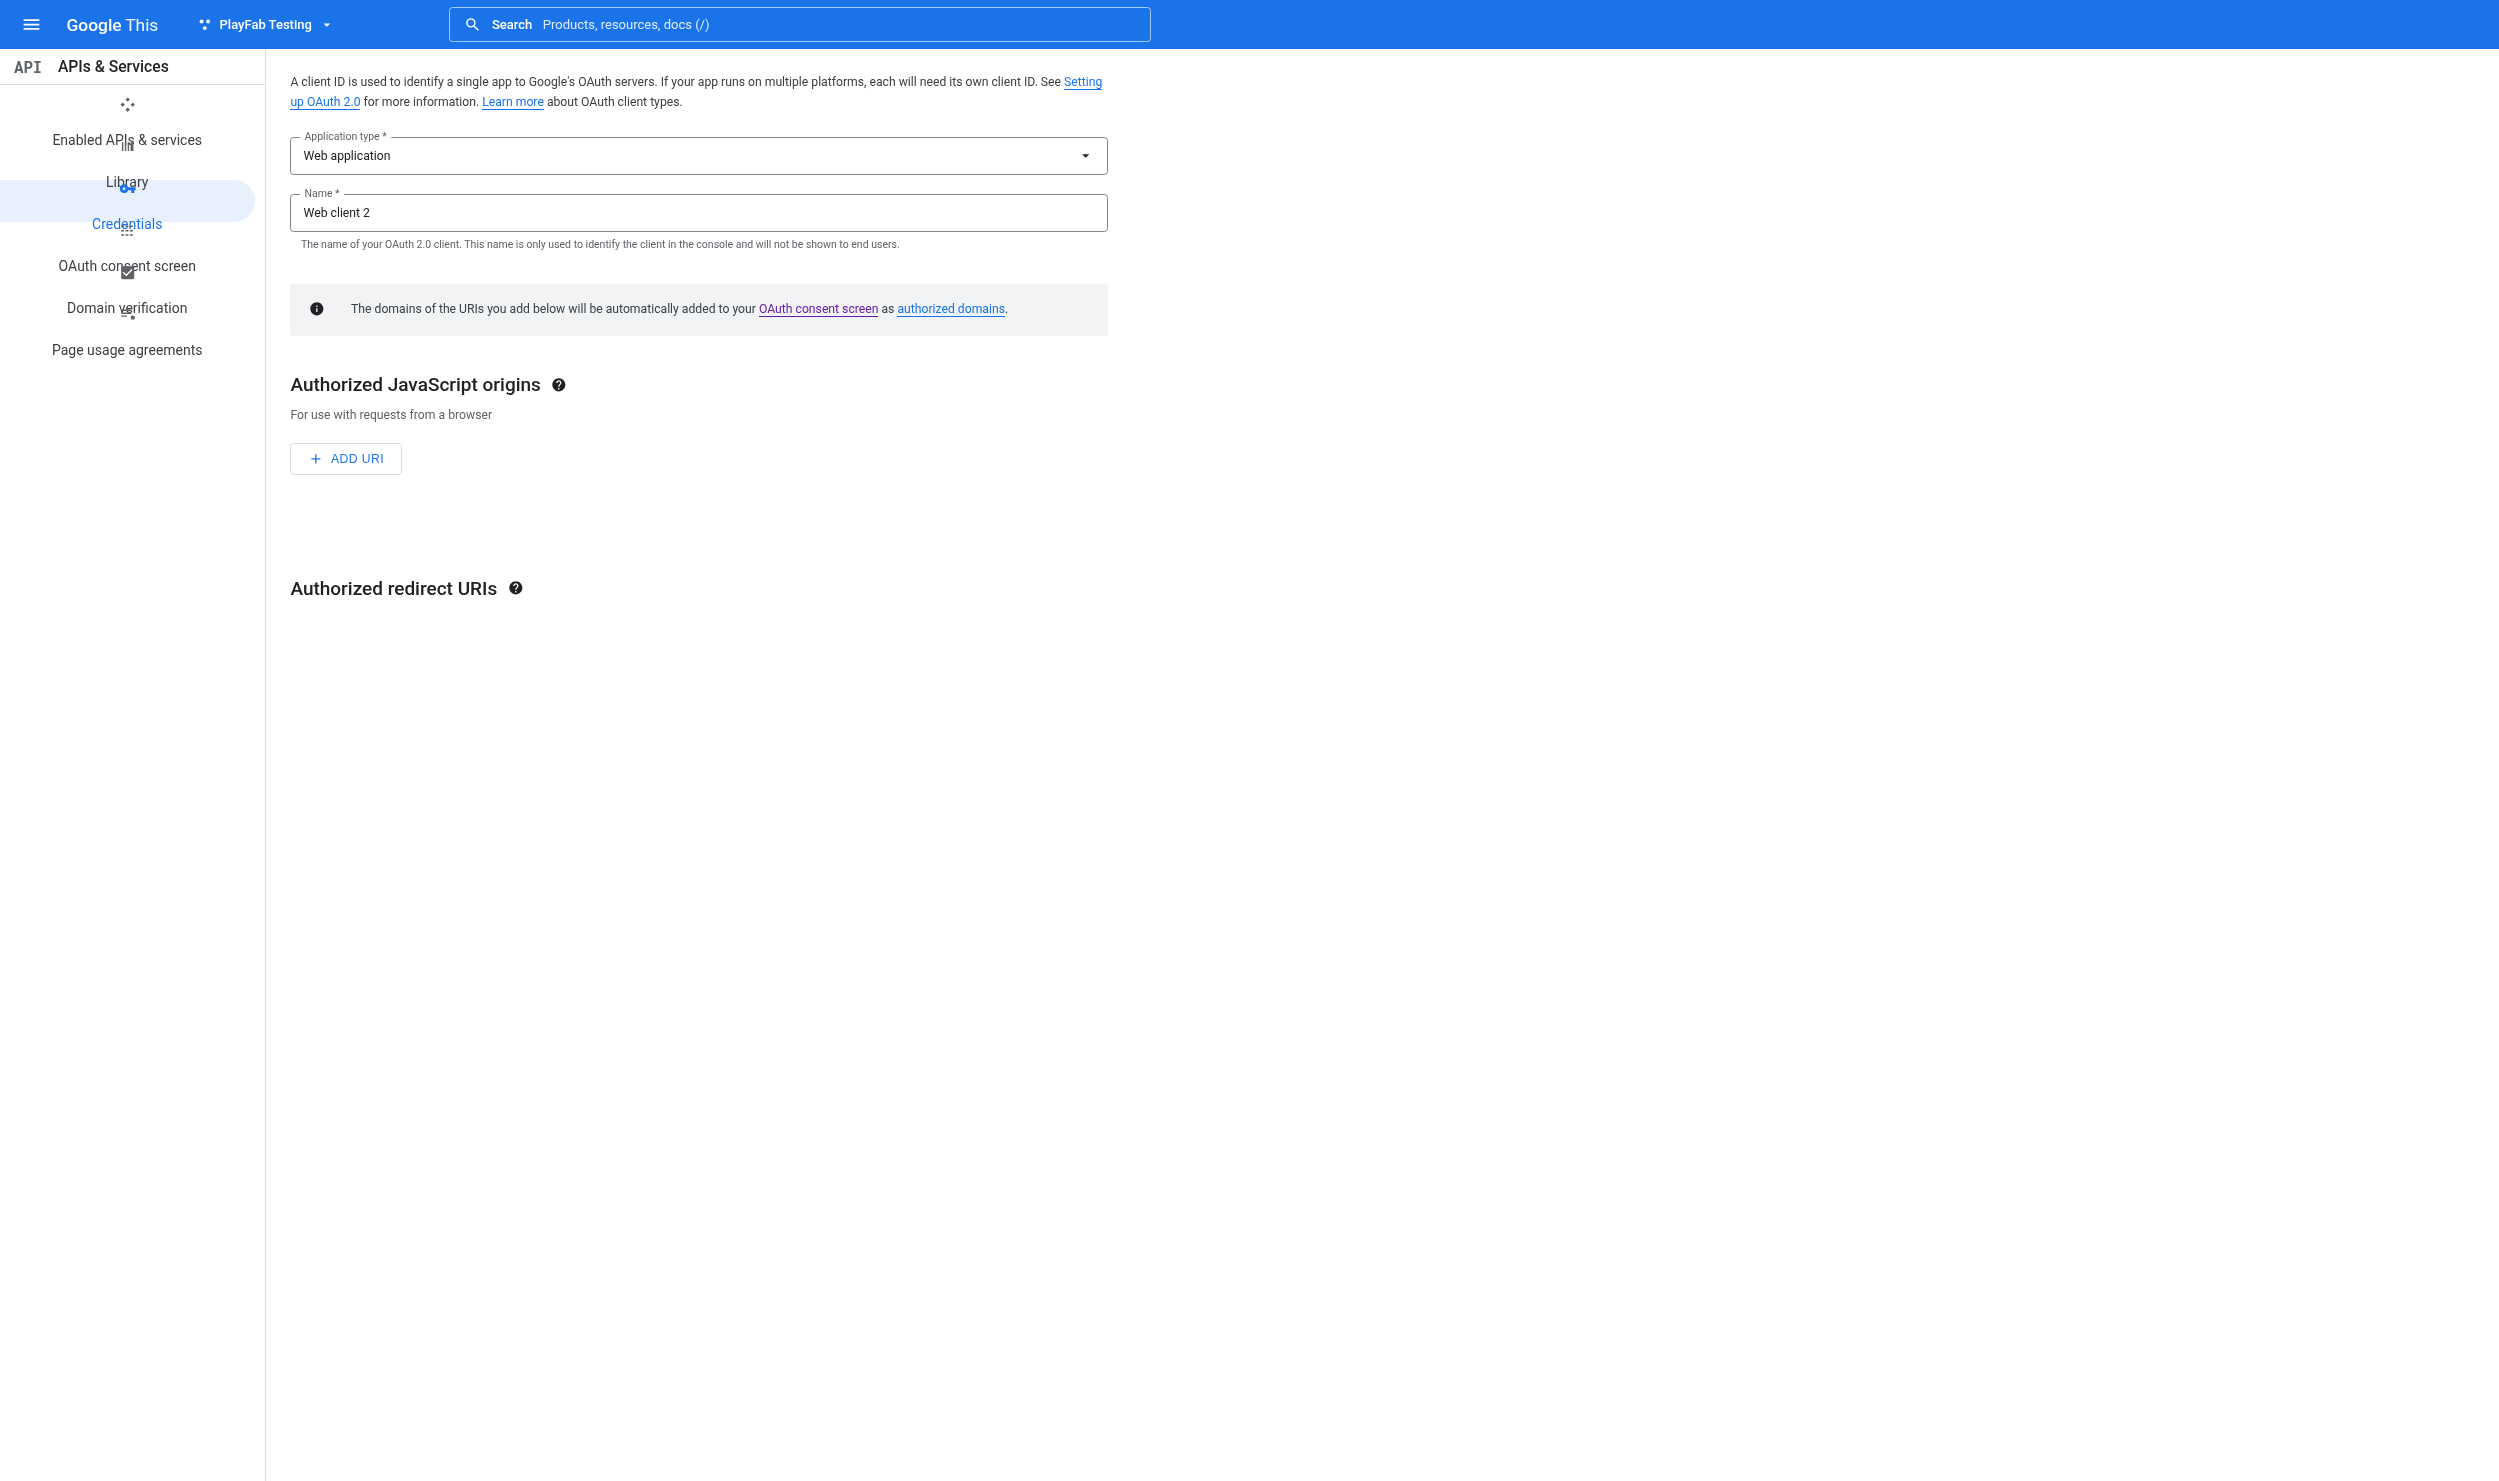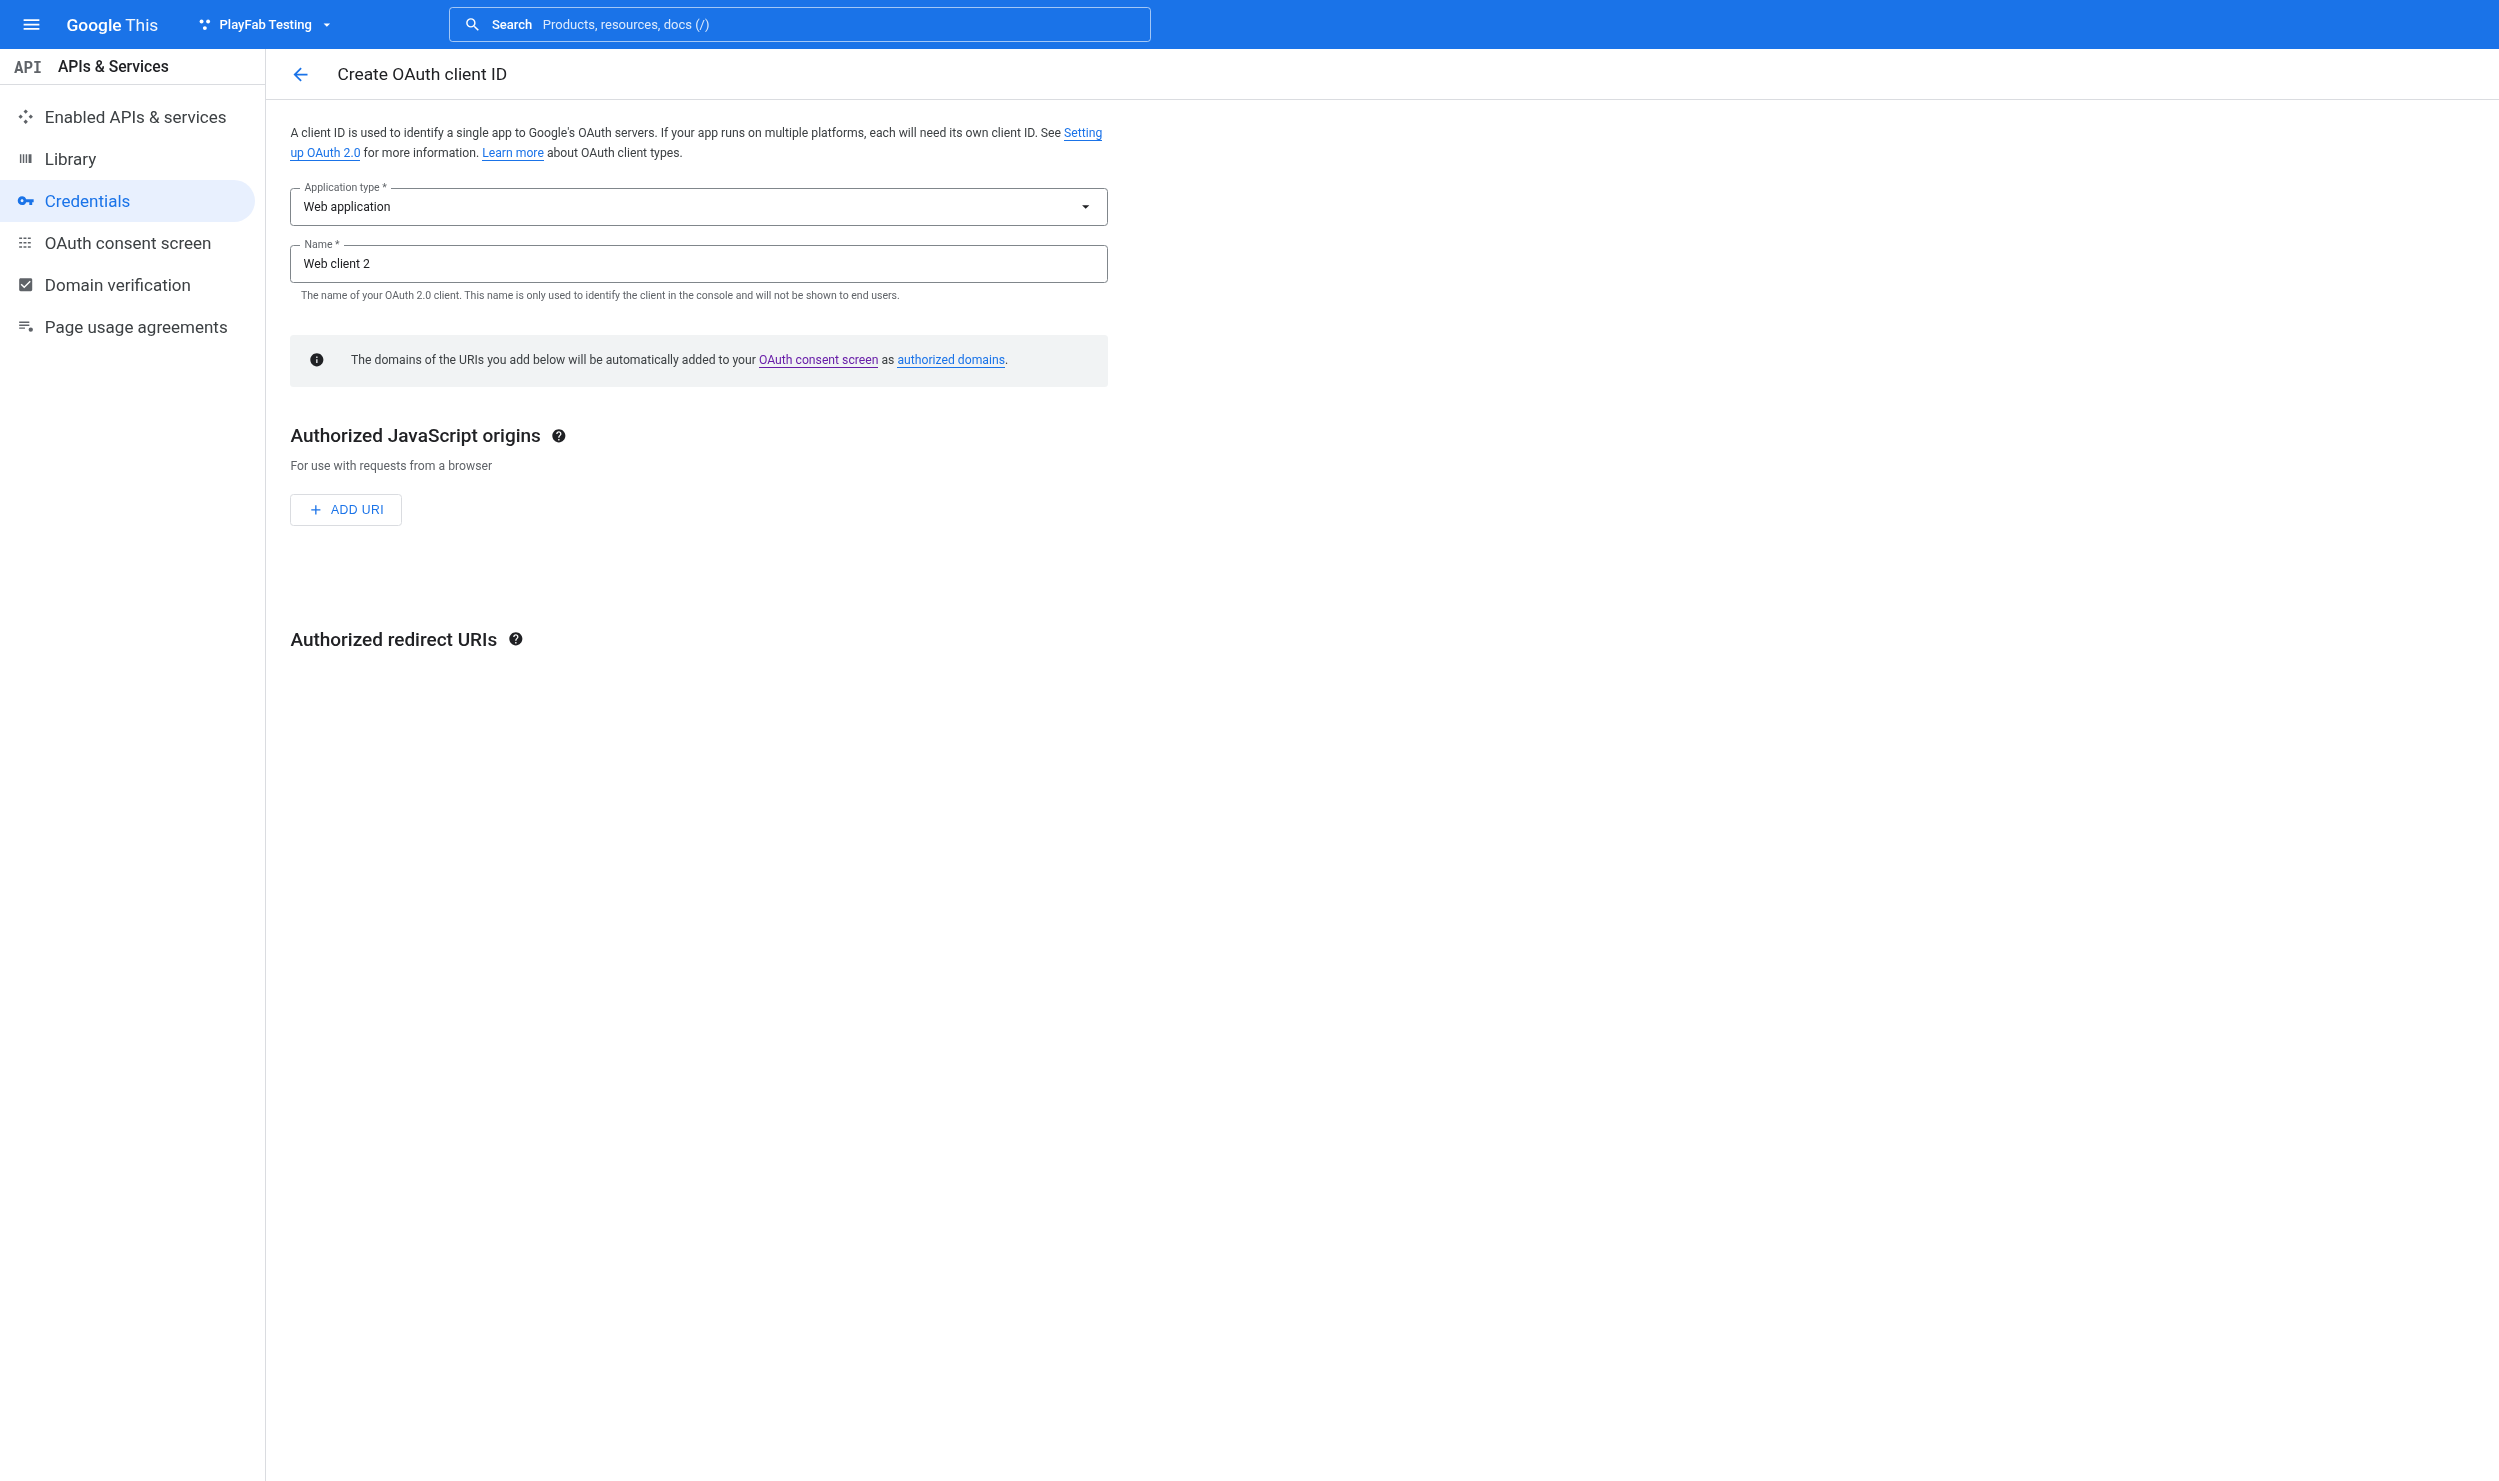--- a/index.html
+++ b/index.html
@@ -24,21 +24,21 @@
 
 
 .body-wrap { display: flex; height: calc(100vh - 49px); }
 
 
 .sidebar { width: 266px; border-right: 0.9px solid #dadce0; }
 .sidebar-header { display: flex; align-items: center; height: 36px; padding: 0 14px; gap: 15.7px; border-bottom: 0.9px solid #dadce0; }
 .api-logo { font-family: 'Roboto Mono', monospace; font-weight: 700; font-size: 15.7px; color: #5f6368; letter-spacing: 0px; }
 .sidebar-title { font-size: 15.7px; font-weight: 500; color: #202124; }
 .nav { padding: 10.5px 0; }
-.nav-item { display: flex; align-items: center; height: 42px; padding: 0 17.4px; gap: 10px; cursor: pointer; font-size: 17px; color: #3c4043; border-top-right-radius: 21px; border-bottom-right-radius: 21px; margin-right: 10.5px; }
+.nav-item { display: flex; align-items: center; height: 42px; padding: 0 17.4px; gap: 19px; cursor: pointer; font-size: 14px; color: #3c4043; border-top-right-radius: 21px; border-bottom-right-radius: 21px; margin-right: 10.5px; flex-direction: column; }
 .nav-item.active { background: #e8f0fe; color: #1a73e8; }
 .nav-item.active .nav-icon { fill: #1a73e8; }
 .nav-icon { width: 17.4px; height: 17.4px; fill: #5f6368; flex-shrink: 0; }
 
 
 .main { flex: 1; overflow: auto; }
 .main-header { display: flex; align-items: center; height: 51px; padding: 0 24.4px; gap: 26px; border-bottom: 0.9px solid #dadce0; }
 .back-btn { width: 21px; height: 21px; fill: #1a73e8; cursor: pointer; }
 .page-title { font-size: 17.4px; color: #202124; }
 
@@ -148,26 +148,20 @@
       <div class="nav-item">
         <svg class="nav-icon" viewBox="0 0 24 24">
             <path d="M3 5h14v2H3zm0 4h14v2H3zm0 4h8v2H3zm16 0a3 3 0 100 6 3 3 0 000-6z"></path>
           </svg>
         <span>Page usage agreements</span>
       </div>
     </div>
   </div>
 
   <div class="main">
-    <div class="main-header">
-      <svg class="back-btn" viewBox="0 0 24 24">
-          <path d="M20 11H7.83l5.59-5.59L12 4l-8 8 8 8 1.41-1.41L7.83 13H20v-2z"></path>
-        </svg>
-      <span class="page-title">Create OAuth client ID</span>
-    </div>
 
     <div class="content">
       <p class="description">
         <span>A client ID is used to identify a single app to Google's OAuth servers. If your app runs on multiple platforms, each will need its own client ID. See </span><a href="#">Setting up OAuth 2.0</a><span> for more information. </span><a href="#">Learn more</a><span> about OAuth client types.</span>
       </p>
 
       
       <div class="field">
         <div class="field-border">
           <span class="field-label">Application type *</span>

